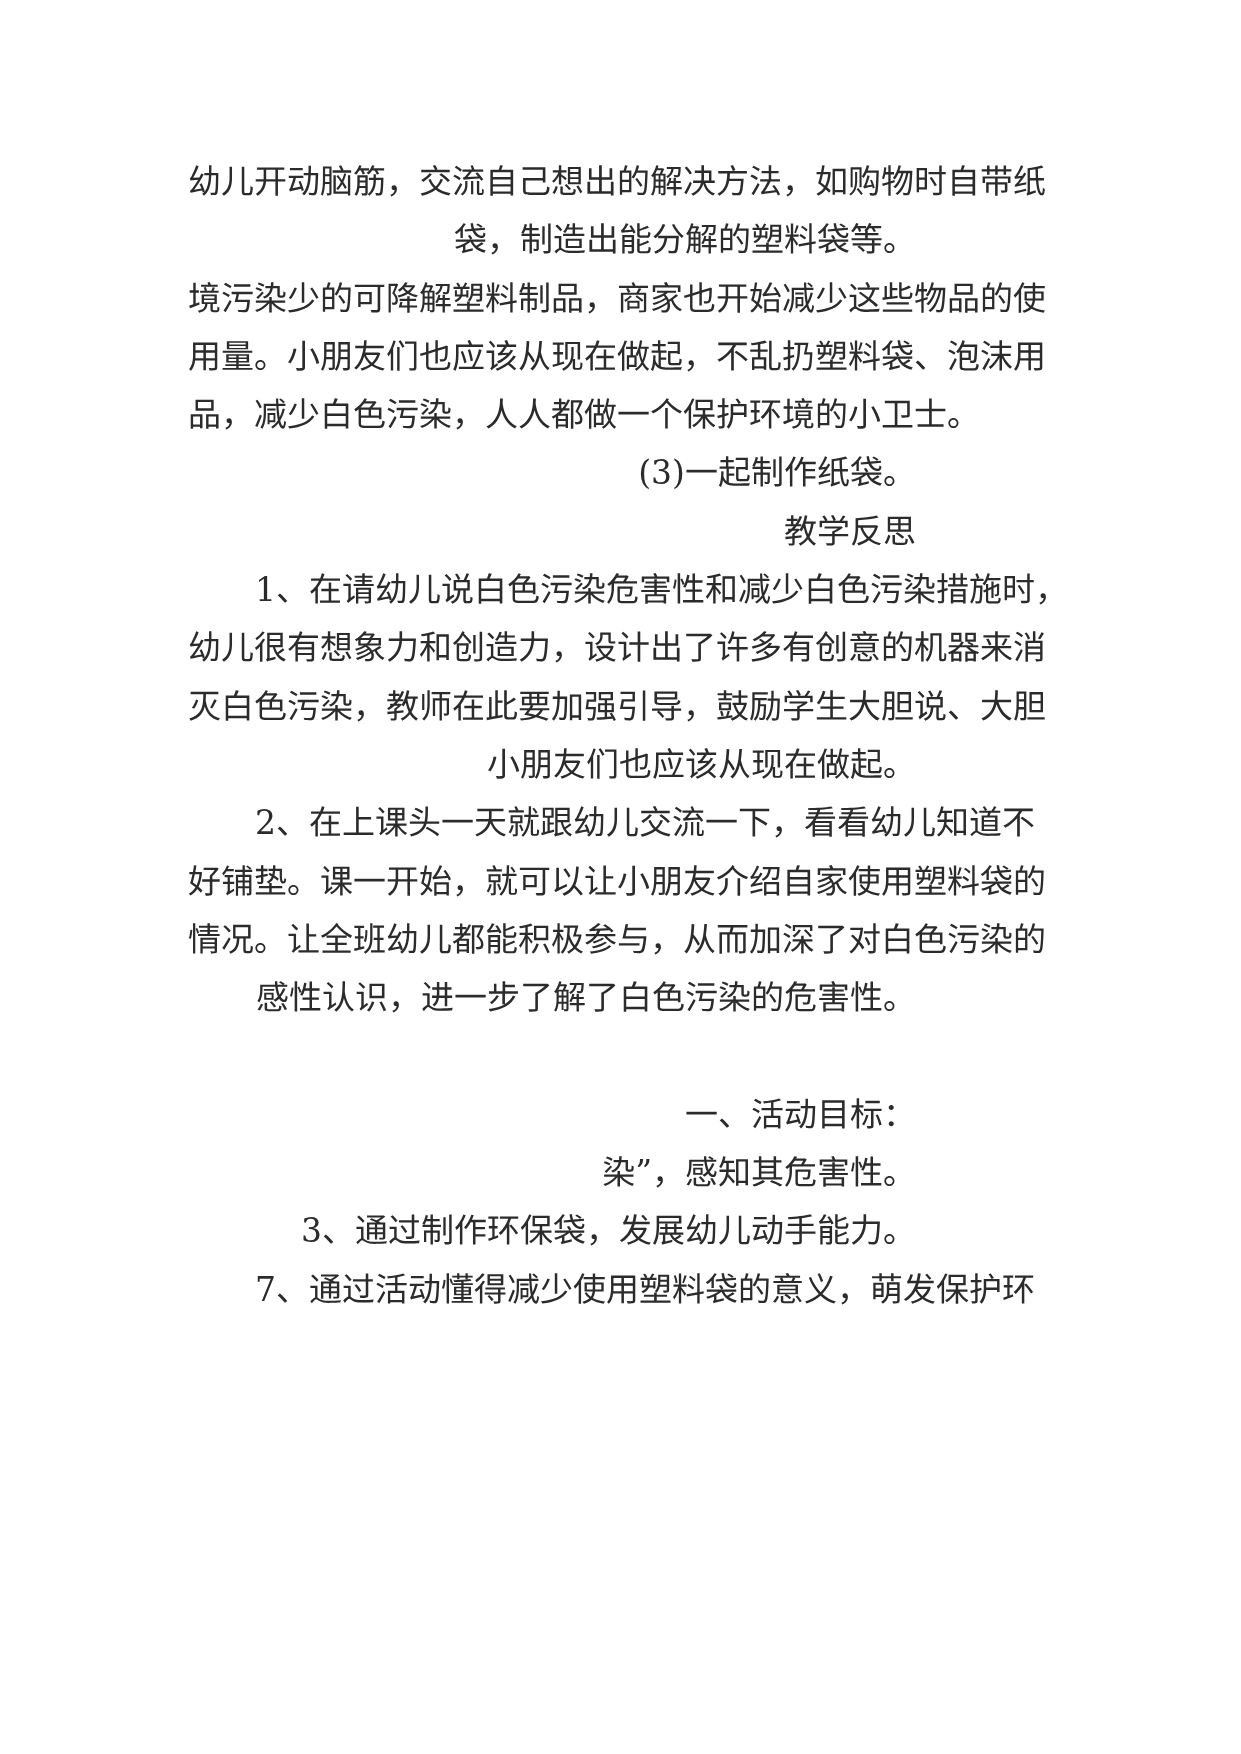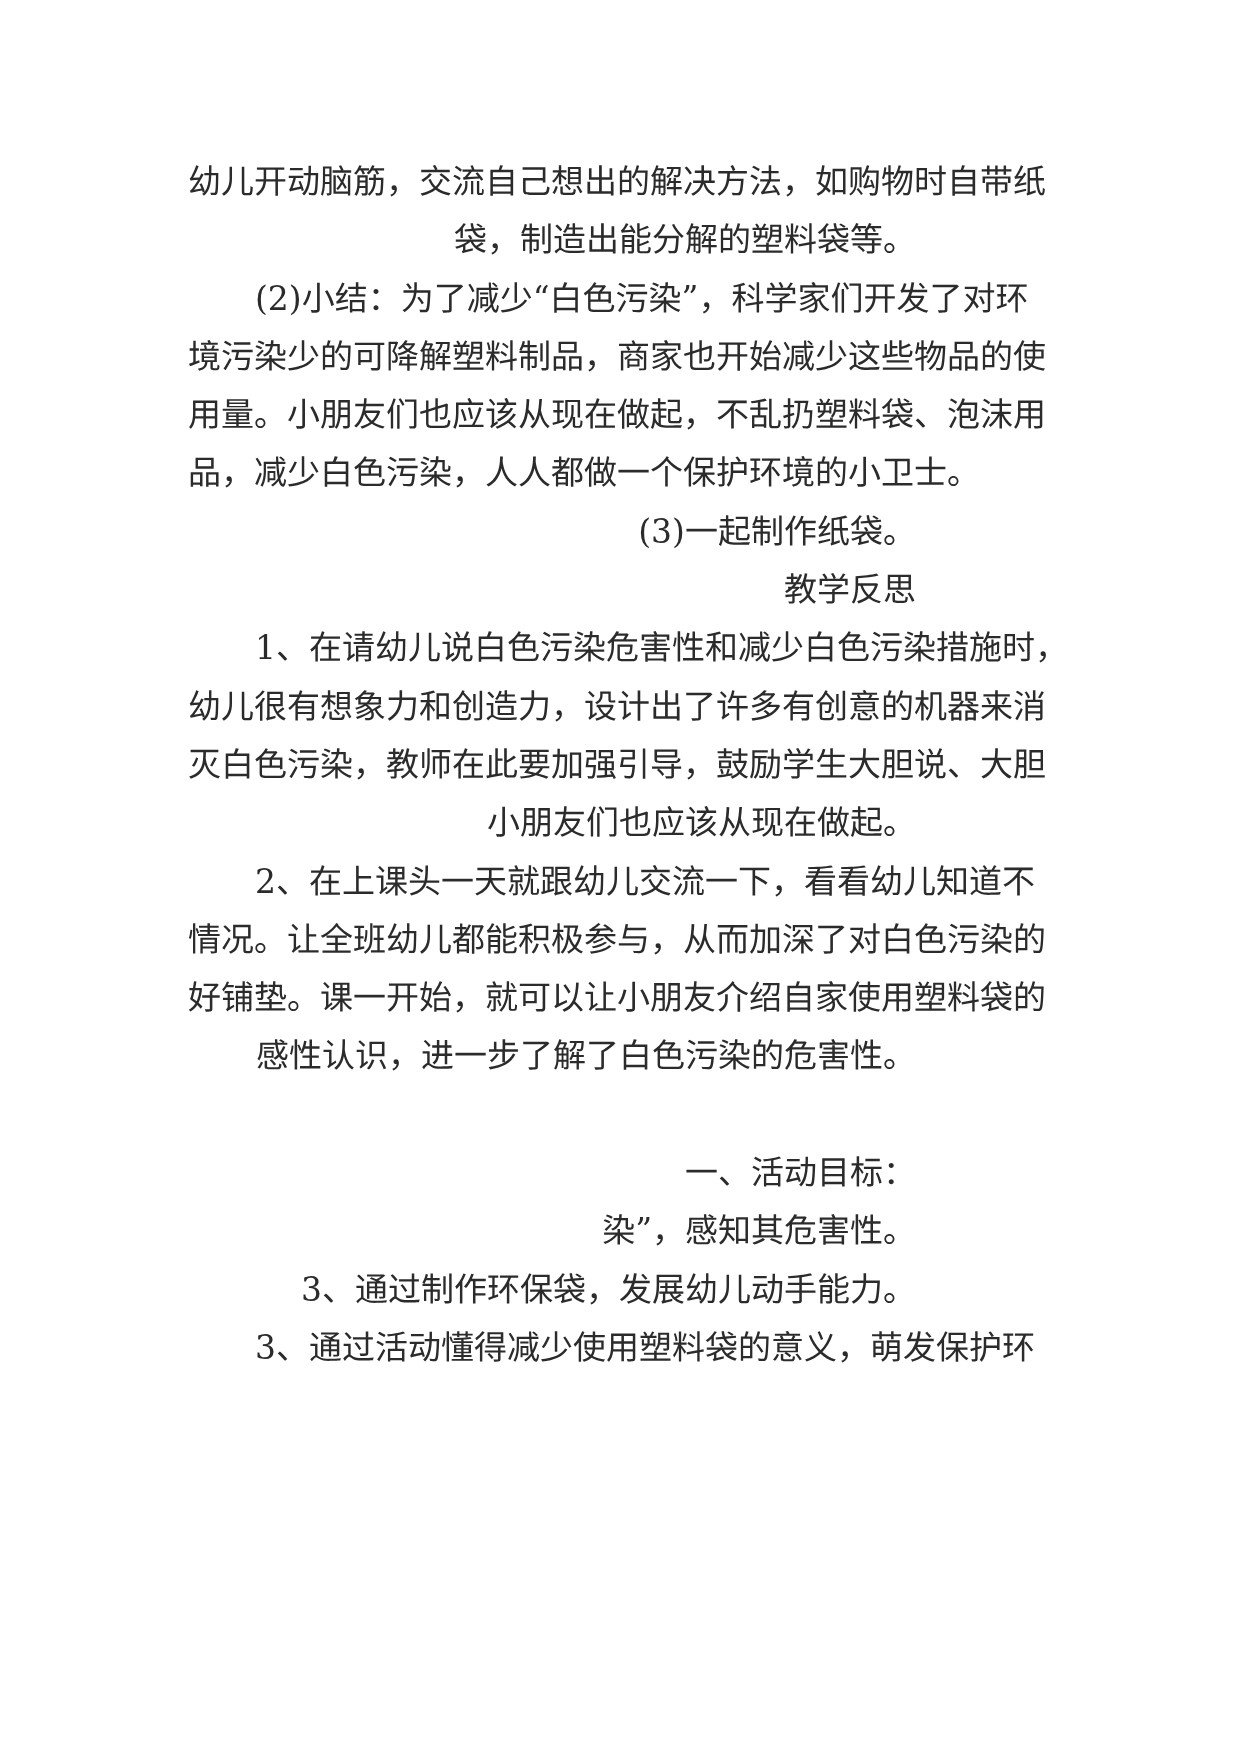--- a/index.html
+++ b/index.html
@@ -37,32 +37,31 @@
   .line.blank {
     
   }
 </style>
 </head>
 <body>
 
 <div class="page">
   <div class="line fill">幼儿开动脑筋，交流自己想出的解决方法，如购物时自带纸</div>
   <div class="line">袋，制造出能分解的塑料袋等。</div>
-  <div class="line indent fill">(2)小结：为了减少“白色污染”，科学家们开发了对环</div>
   <div class="line fill">境污染少的可降解塑料制品，商家也开始减少这些物品的使</div>
   <div class="line fill">用量。小朋友们也应该从现在做起，不乱扔塑料袋、泡沫用</div>
   <div class="line">品，减少白色污染，人人都做一个保护环境的小卫士。</div>
   <div class="line indent">(3)一起制作纸袋。</div>
   <div class="line indent">教学反思</div>
   <div class="line indent fill">1、在请幼儿说白色污染危害性和减少白色污染措施时，</div>
   <div class="line fill">幼儿很有想象力和创造力，设计出了许多有创意的机器来消</div>
   <div class="line fill">灭白色污染，教师在此要加强引导，鼓励学生大胆说、大胆</div>
   <div class="line">小朋友们也应该从现在做起。</div>
   <div class="line indent fill">2、在上课头一天就跟幼儿交流一下，看看幼儿知道不</div>
+  <div class="line fill">好铺垫。课一开始，就可以让小朋友介绍自家使用塑料袋的</div>
   <div class="line fill">情况。让全班幼儿都能积极参与，从而加深了对白色污染的</div>
-  <div class="line fill">好铺垫。课一开始，就可以让小朋友介绍自家使用塑料袋的</div>
   <div class="line">感性认识，进一步了解了白色污染的危害性。</div>
   <div class="line blank"></div>
   <div class="line indent">一、活动目标：</div>
   <div class="line">染”，感知其危害性。</div>
   <div class="line indent">3、通过制作环保袋，发展幼儿动手能力。</div>
-  <div class="line indent fill">3、通过活动懂得减少使用塑料袋的意义，萌发保护环</div>
+  <div class="line indent fill">7、通过活动懂得减少使用塑料袋的意义，萌发保护环</div>
 </div>
 
 </body></html>

